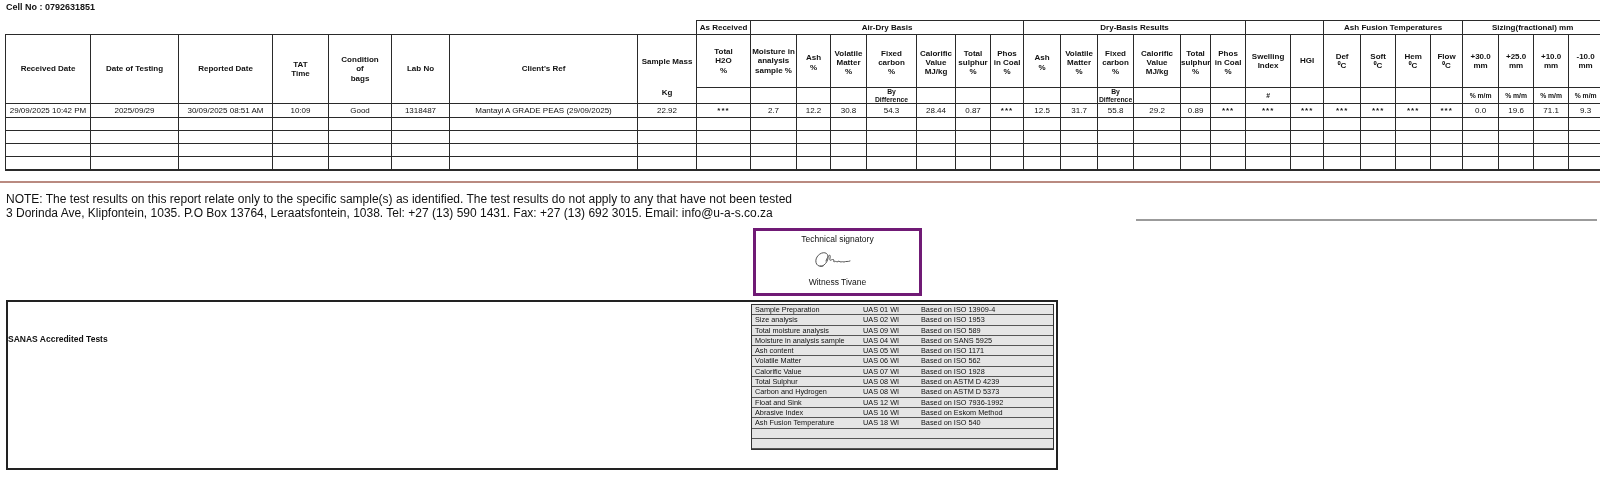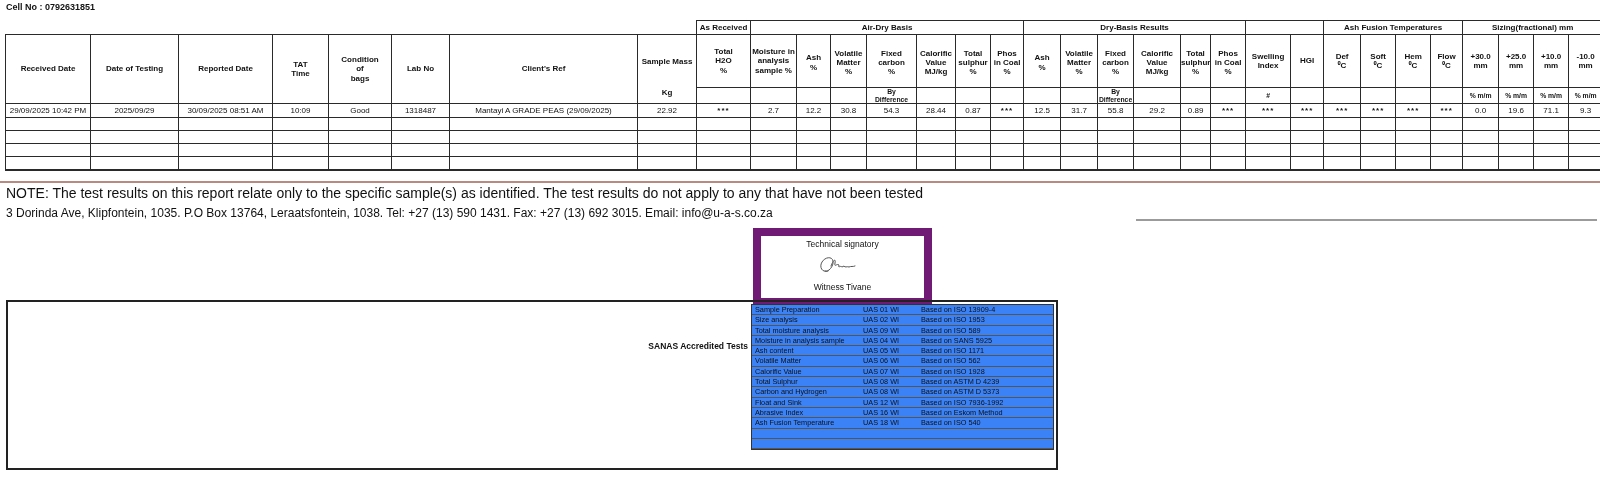--- a/index.html
+++ b/index.html
@@ -24,35 +24,35 @@
   td.unitcell{vertical-align:top;}
   td.unitcell .inner{display:flex;flex-direction:column;justify-content:center;height:52px;box-sizing:border-box;padding-bottom:2px;}
   td.mass{vertical-align:top;}
   td.mass .inner{display:flex;flex-direction:column;height:67px;box-sizing:border-box;}
   td.mass .nm{flex:1;display:flex;align-items:center;justify-content:center;}
   td.mass .kg{height:15px;font-weight:bold;text-align:center;}
   .stars{font-weight:bold;letter-spacing:1px;}
 
   
   .divider{position:absolute;left:0;top:181px;width:1600px;height:2px;background:#b98a80;}
-  .note{position:absolute;left:6px;top:185px;font-size:14px;text-align:center;}
+  .note{position:absolute;left:6px;top:192px;font-size:12px;text-align:center;}
   .address{position:absolute;left:6px;top:206px;font-size:12px;}
   .sigrule{position:absolute;left:1136px;top:219px;width:461px;height:2px;background:#9b9b9b;}
 
   
-  .sigbox{position:absolute;left:753px;top:228px;width:163px;height:62px;border:8px solid #701a75;
+  .sigbox{position:absolute;left:753px;top:228px;width:163px;height:62px;border:3px solid #701a75;
           display:flex;flex-direction:column;align-items:center;text-align:center;}
   .sigbox .t{font-size:8.5px;margin-top:3px;}
   .sigbox .sig{flex:1;display:flex;align-items:center;justify-content:center;}
   .sigbox .n{font-size:8.5px;margin-bottom:6px;}
 
   
   .accbox{position:absolute;left:6px;top:300px;width:1052px;height:170px;border:2px solid #222;box-sizing:border-box;}
-  .acclabel{position:absolute;left:0;top:39px;width:740px;text-align:right;font-weight:bold;font-size:8.5px;}
-  .tests{position:absolute;left:743px;top:2px;width:303px;border:1px solid #333;box-sizing:border-box;background:#3b82f6;}
+  .acclabel{position:absolute;left:0;top:32px;width:740px;text-align:left;font-weight:bold;font-size:8.5px;}
+  .tests{position:absolute;left:743px;top:2px;width:303px;border:1px solid #333;box-sizing:border-box;background:#e5e5e5;}
   .test-row{display:flex;height:10.3px;border-bottom:1px solid #555;font-size:7.3px;line-height:10.3px;box-sizing:border-box;}
   .test-row span{display:block;white-space:nowrap;overflow:hidden;}
   .test-row .test-name{width:108px;padding-left:3px;}
   .test-row .test-wi{width:52px;}
   .test-row .test-basis{flex:1;padding-left:6px;}
 </style>
 </head>
 <body>
 
 <div class="cellno">Cell No : 0792631851</div>

